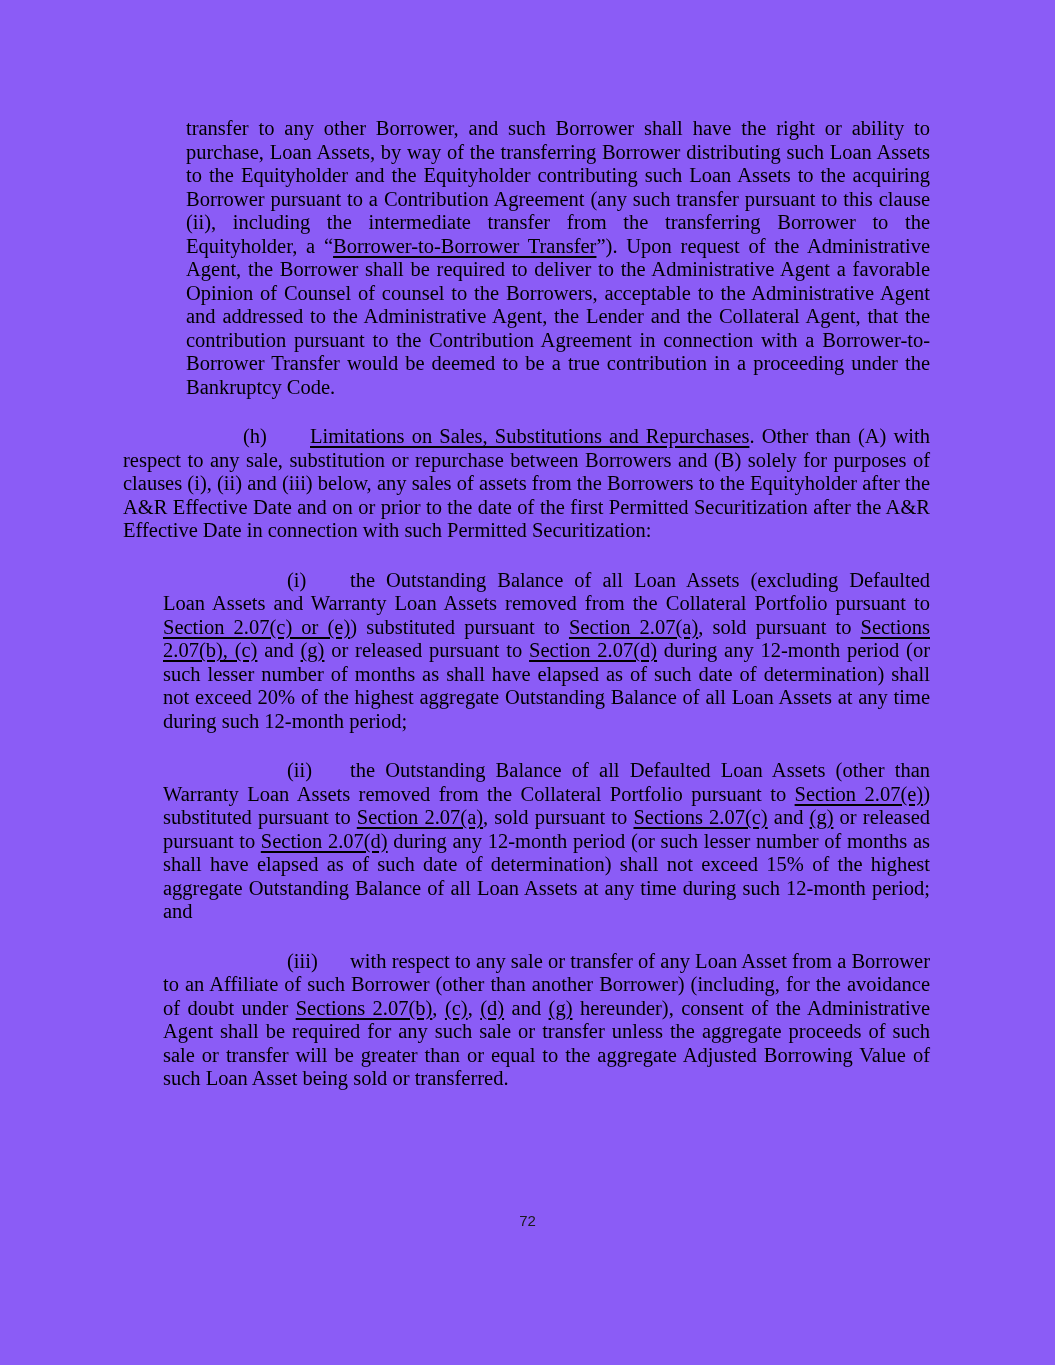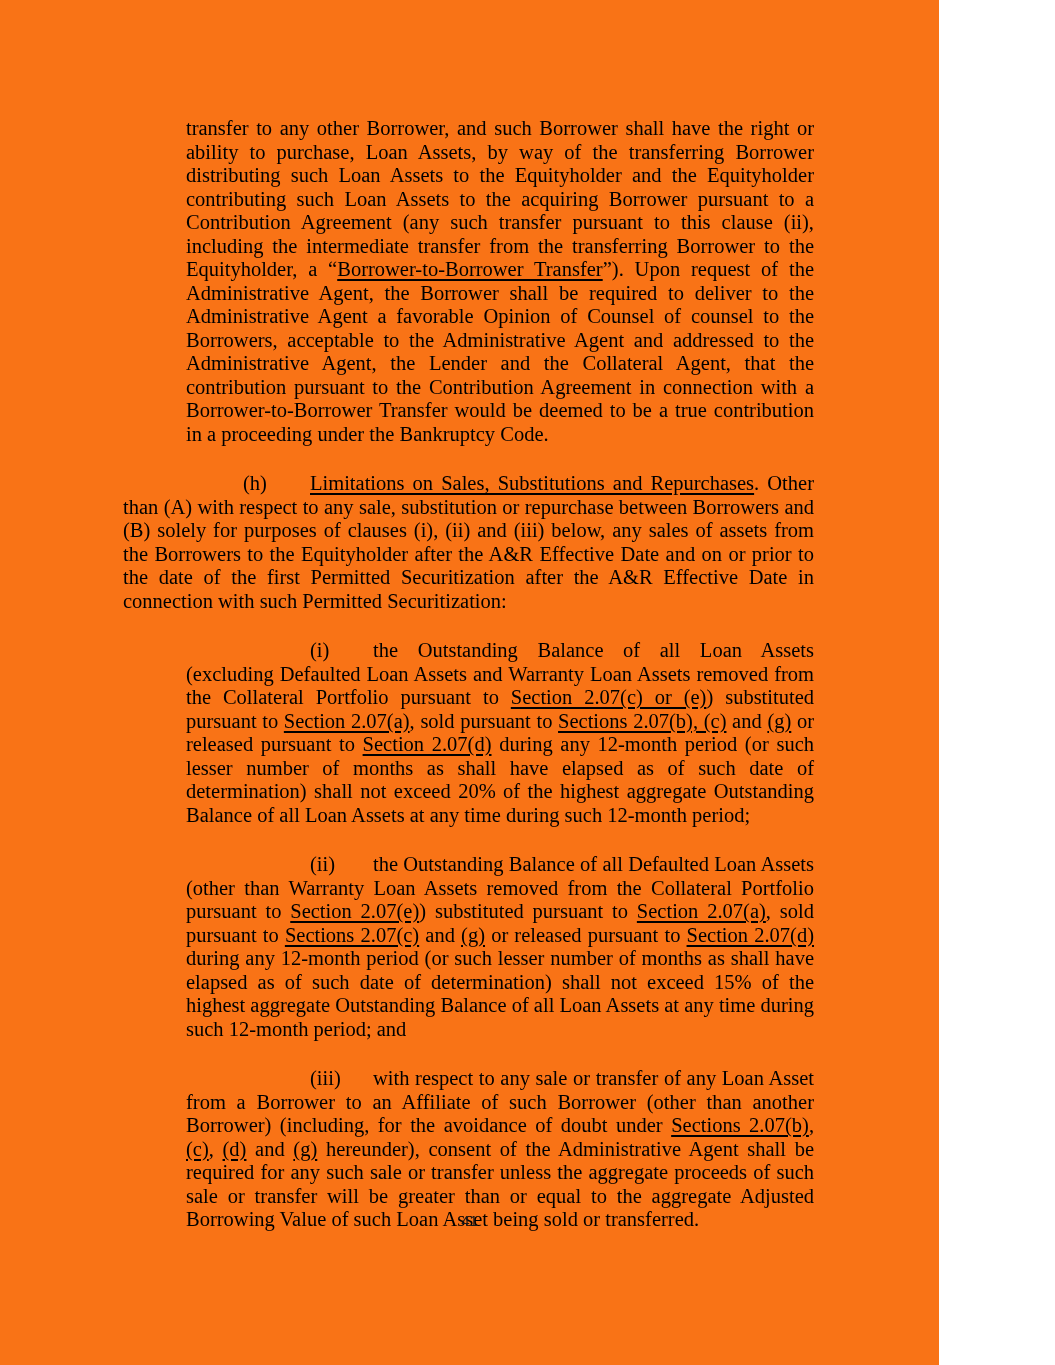--- a/index.html
+++ b/index.html
@@ -2,23 +2,23 @@
 <html><head>
 <meta charset="utf-8">
 <style>
   html, body {
     margin: 0;
     padding: 0;
     background: #ffffff;
   }
   .page {
     position: relative;
-    width: 939px;
+    width: 1055px;
     height: 1365px;
-    background: #f97316;
+    background: #8b5cf6;
     color: #000000;
     font-family: "Liberation Serif", "DejaVu Serif", serif;
     font-size: 20.5px;
     line-height: 23.5px;
     overflow: hidden;
   }
   .doc-body {
     position: absolute;
     left: 123px;
     right: 125px;
@@ -29,21 +29,21 @@
     margin: 0 0 26px 0;
   }
   .para.indented {
     margin-left: 63px;
   }
   .para.flush {
     text-indent: 120px;
     font-family: Liberation Serif, serif;
   }
   .para.romanette {
-    margin-left: 63px;
+    margin-left: 40px;
     text-indent: 124px;
   }
   .clause-label {
     display: inline-block;
     text-indent: 0;
   }
   .para.flush .clause-label { width: 67px; }
   .para.romanette .clause-label { width: 63px; }
   .u {
     text-decoration: underline;
@@ -66,15 +66,15 @@
 
 <div class="page">
   <div class="doc-body">
       <p class="para indented"><span>transfer to any other Borrower, and such Borrower shall have the right or ability to purchase, Loan Assets, by way of the transferring Borrower distributing such Loan Assets to the Equityholder and the Equityholder contributing such Loan Assets to the acquiring Borrower pursuant to a Contribution Agreement (any such transfer pursuant to this clause (ii), including the intermediate transfer from the transferring Borrower to the Equityholder, a “</span><span class="u">Borrower-to-Borrower Transfer</span><span>”).  Upon request of the Administrative Agent, the Borrower shall be required to deliver to the Administrative Agent a favorable Opinion of Counsel of counsel to the Borrowers, acceptable to the Administrative Agent and addressed to the Administrative Agent, the Lender and the Collateral Agent, that the contribution pursuant to the Contribution Agreement in connection with a Borrower-to-Borrower Transfer would be deemed to be a true contribution in a proceeding under the Bankruptcy Code.</span></p>
       <p class="para flush"><span class="clause-label">(h)</span><span class="u">Limitations on Sales, Substitutions and Repurchases</span><span>.  Other than (A) with respect to any sale, substitution or repurchase between Borrowers and (B) solely for purposes of clauses (i), (ii) and (iii) below, any sales of assets from the Borrowers to the Equityholder after the A&amp;R Effective Date and on or prior to the date of the first Permitted Securitization after the A&amp;R Effective Date in connection with such Permitted Securitization:</span></p>
       <p class="para romanette"><span class="clause-label">(i)</span><span>the Outstanding Balance of all Loan Assets (excluding Defaulted Loan Assets and Warranty Loan Assets removed from the Collateral Portfolio pursuant to </span><span class="u">Section 2.07(c) or (e)</span><span>) substituted pursuant to </span><span class="u">Section 2.07(a)</span><span>, sold pursuant to </span><span class="u">Sections 2.07(b), (c)</span><span> and </span><span class="u">(g)</span><span> or released pursuant to </span><span class="u">Section 2.07(d)</span><span> during any 12-month period (or such lesser number of months as shall have elapsed as of such date of determination) shall not exceed 20% of the highest aggregate Outstanding Balance of all Loan Assets at any time during such 12-month period;</span></p>
       <p class="para romanette"><span class="clause-label">(ii)</span><span>the Outstanding Balance of all Defaulted Loan Assets (other than Warranty Loan Assets removed from the Collateral Portfolio pursuant to </span><span class="u">Section 2.07(e)</span><span>) substituted pursuant to </span><span class="u">Section 2.07(a)</span><span>, sold pursuant to </span><span class="u">Sections 2.07(c)</span><span> and </span><span class="u">(g)</span><span> or released pursuant to </span><span class="u">Section 2.07(d)</span><span> during any 12-month period (or such lesser number of months as shall have elapsed as of such date of determination) shall not exceed 15% of the highest aggregate Outstanding Balance of all Loan Assets at any time during such 12-month period; and</span></p>
       <p class="para romanette"><span class="clause-label">(iii)</span><span>with respect to any sale or transfer of any Loan Asset from a Borrower to an Affiliate of such Borrower (other than another Borrower) (including, for the avoidance of doubt under </span><span class="u">Sections 2.07(b)</span><span>, </span><span class="u">(c)</span><span>, </span><span class="u">(d)</span><span> and </span><span class="u">(g)</span><span> hereunder), consent of the Administrative Agent shall be required for any such sale or transfer unless the aggregate proceeds of such sale or transfer will be greater than or equal to the aggregate Adjusted Borrowing Value of such Loan Asset being sold or transferred.</span></p>
     </div>
   <div class="page-footer">
-    <span>41</span>
+    <span>72</span>
   </div>
 </div>
 
 </body></html>

